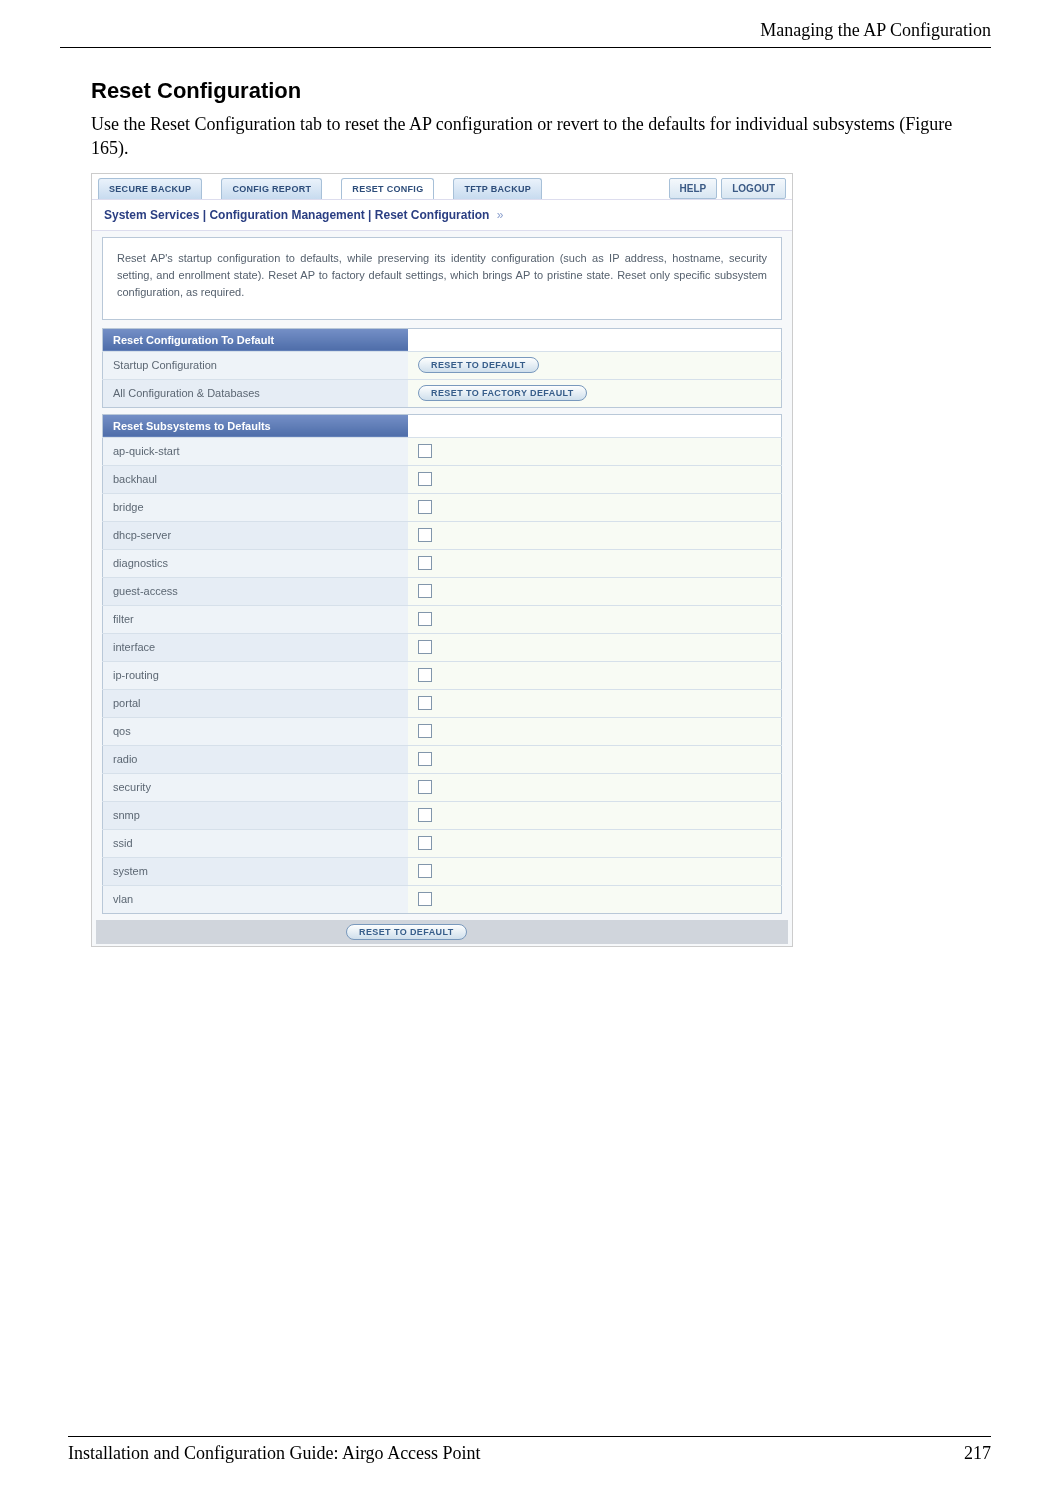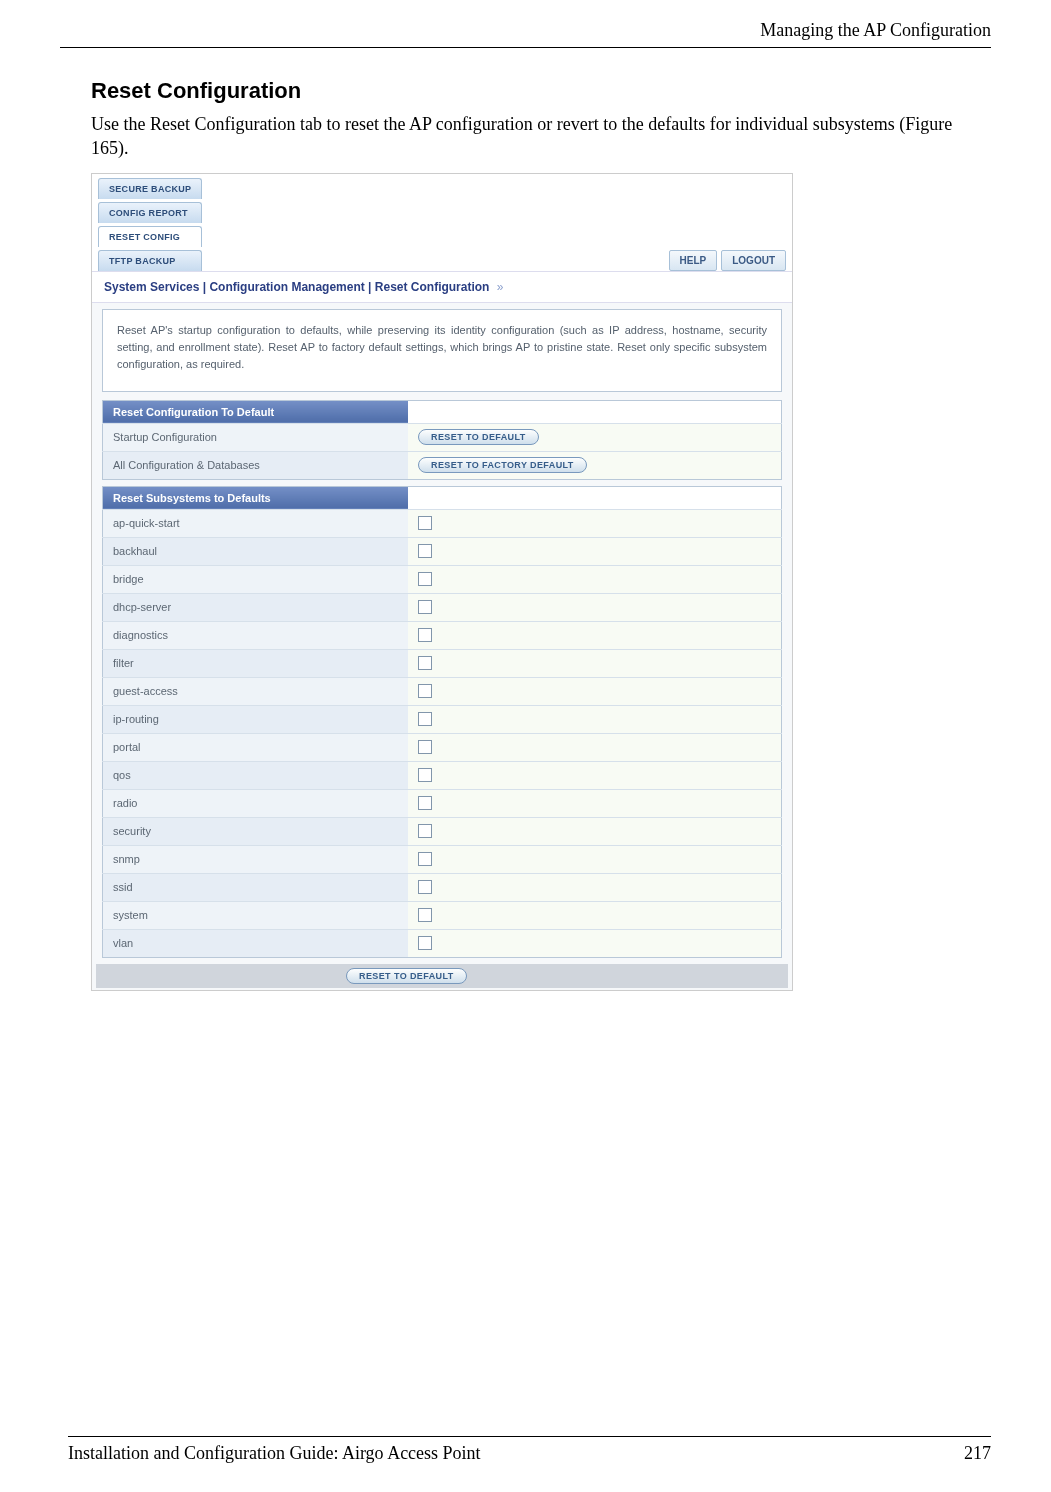--- a/index.html
+++ b/index.html
@@ -54,22 +54,21 @@
   }
   .ss-topbar {
     display: flex;
     align-items: flex-end;
     padding: 4px 6px 0 6px;
     background: #fff;
     justify-content: space-between;
   }
   .ss-tabs {
     display: flex;
-    gap: 3px;
-    flex-direction: column;
+    gap: 19px;
   }
   .ss-tab {
     padding: 5px 10px 5px 10px;
     font-size: 9px;
     font-weight: bold;
     color: #2d4d7a;
     background: linear-gradient(#eaf2fb, #c7dbef);
     border: 1px solid #a7c0d8;
     border-bottom: none;
     border-radius: 3px 3px 0 0;
@@ -257,25 +256,29 @@
               </tr>
           <tr class="row">
                 <td>dhcp-server</td>
                 <td><span class="ss-checkbox"></span></td>
               </tr>
           <tr class="row">
                 <td>diagnostics</td>
                 <td><span class="ss-checkbox"></span></td>
               </tr>
           <tr class="row">
+                <td>guest-access</td>
+                <td><span class="ss-checkbox"></span></td>
+              </tr>
+          <tr class="row">
                 <td>filter</td>
                 <td><span class="ss-checkbox"></span></td>
               </tr>
           <tr class="row">
-                <td>guest-access</td>
+                <td>interface</td>
                 <td><span class="ss-checkbox"></span></td>
               </tr>
           <tr class="row">
                 <td>ip-routing</td>
                 <td><span class="ss-checkbox"></span></td>
               </tr>
           <tr class="row">
                 <td>portal</td>
                 <td><span class="ss-checkbox"></span></td>
               </tr>

